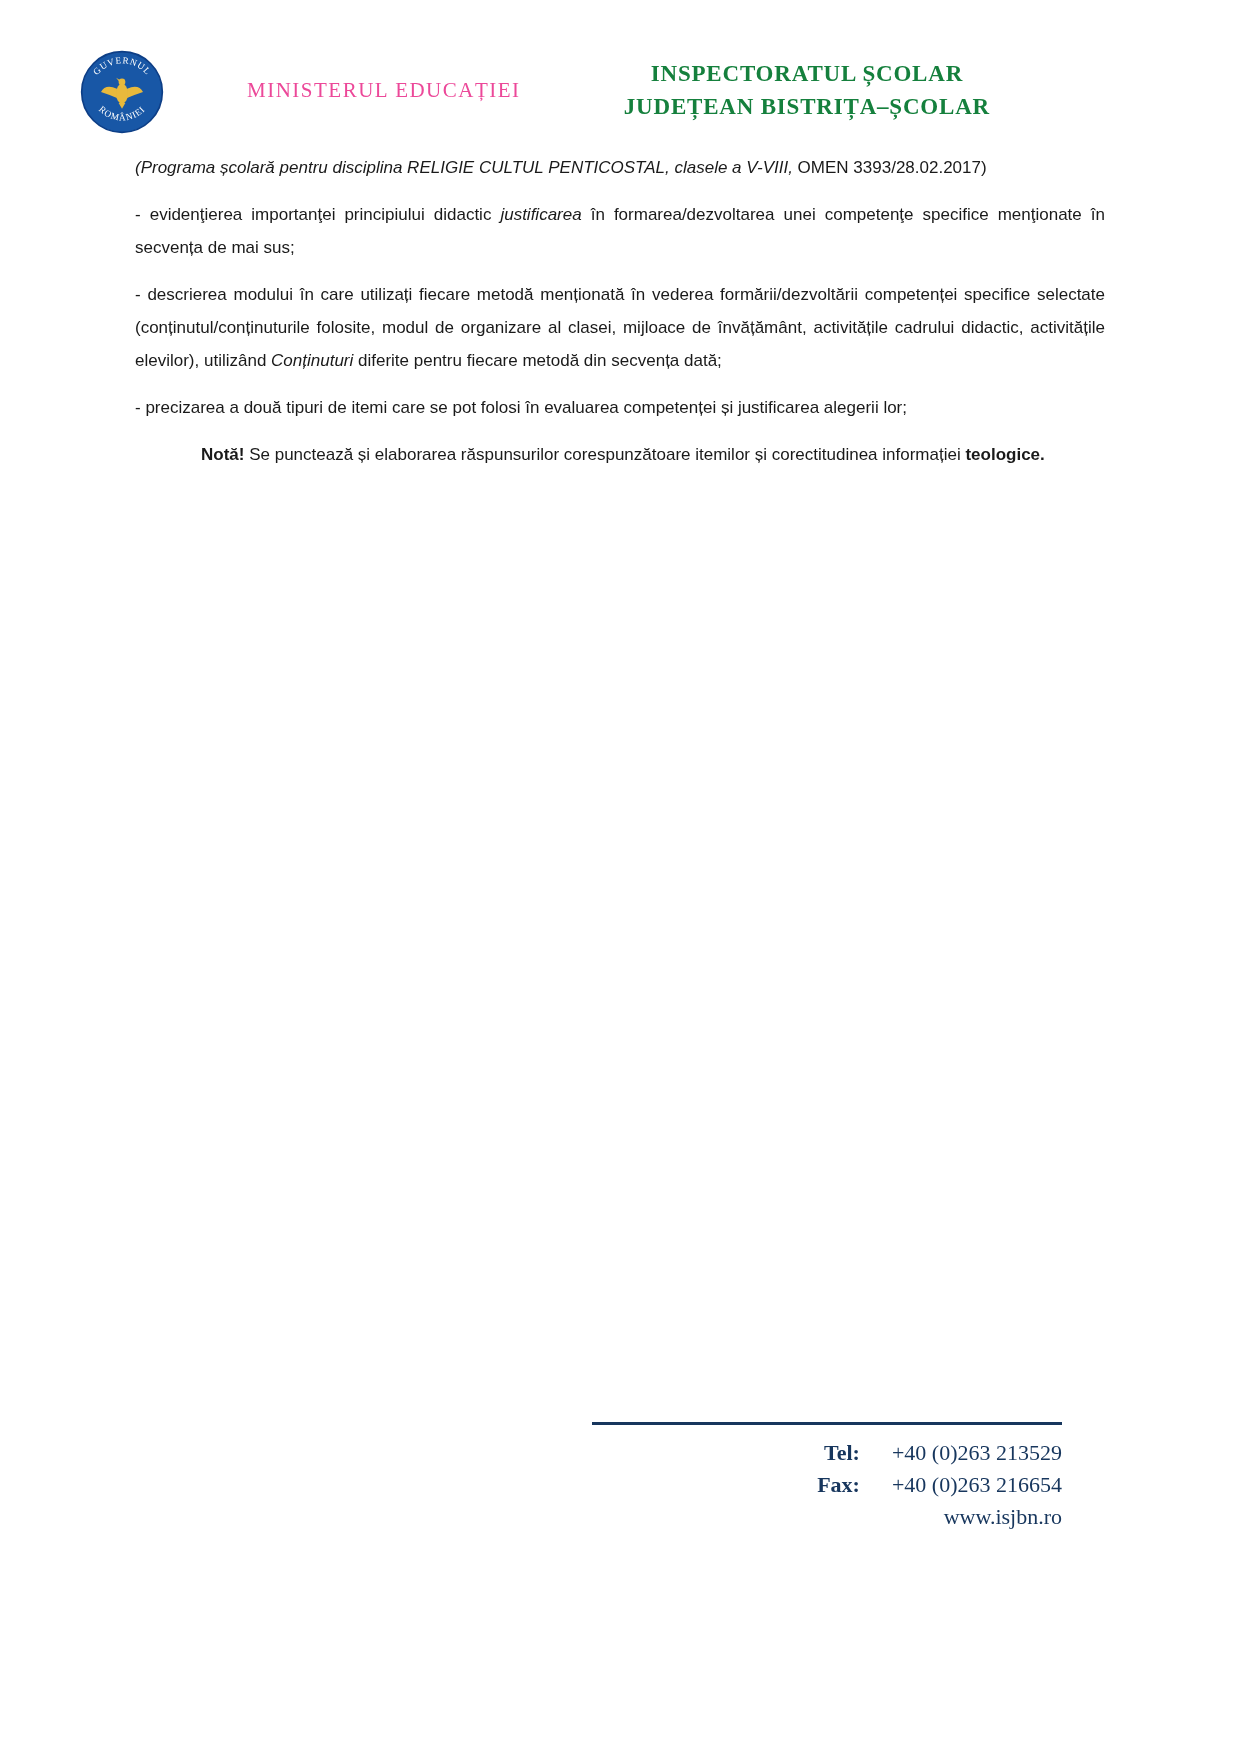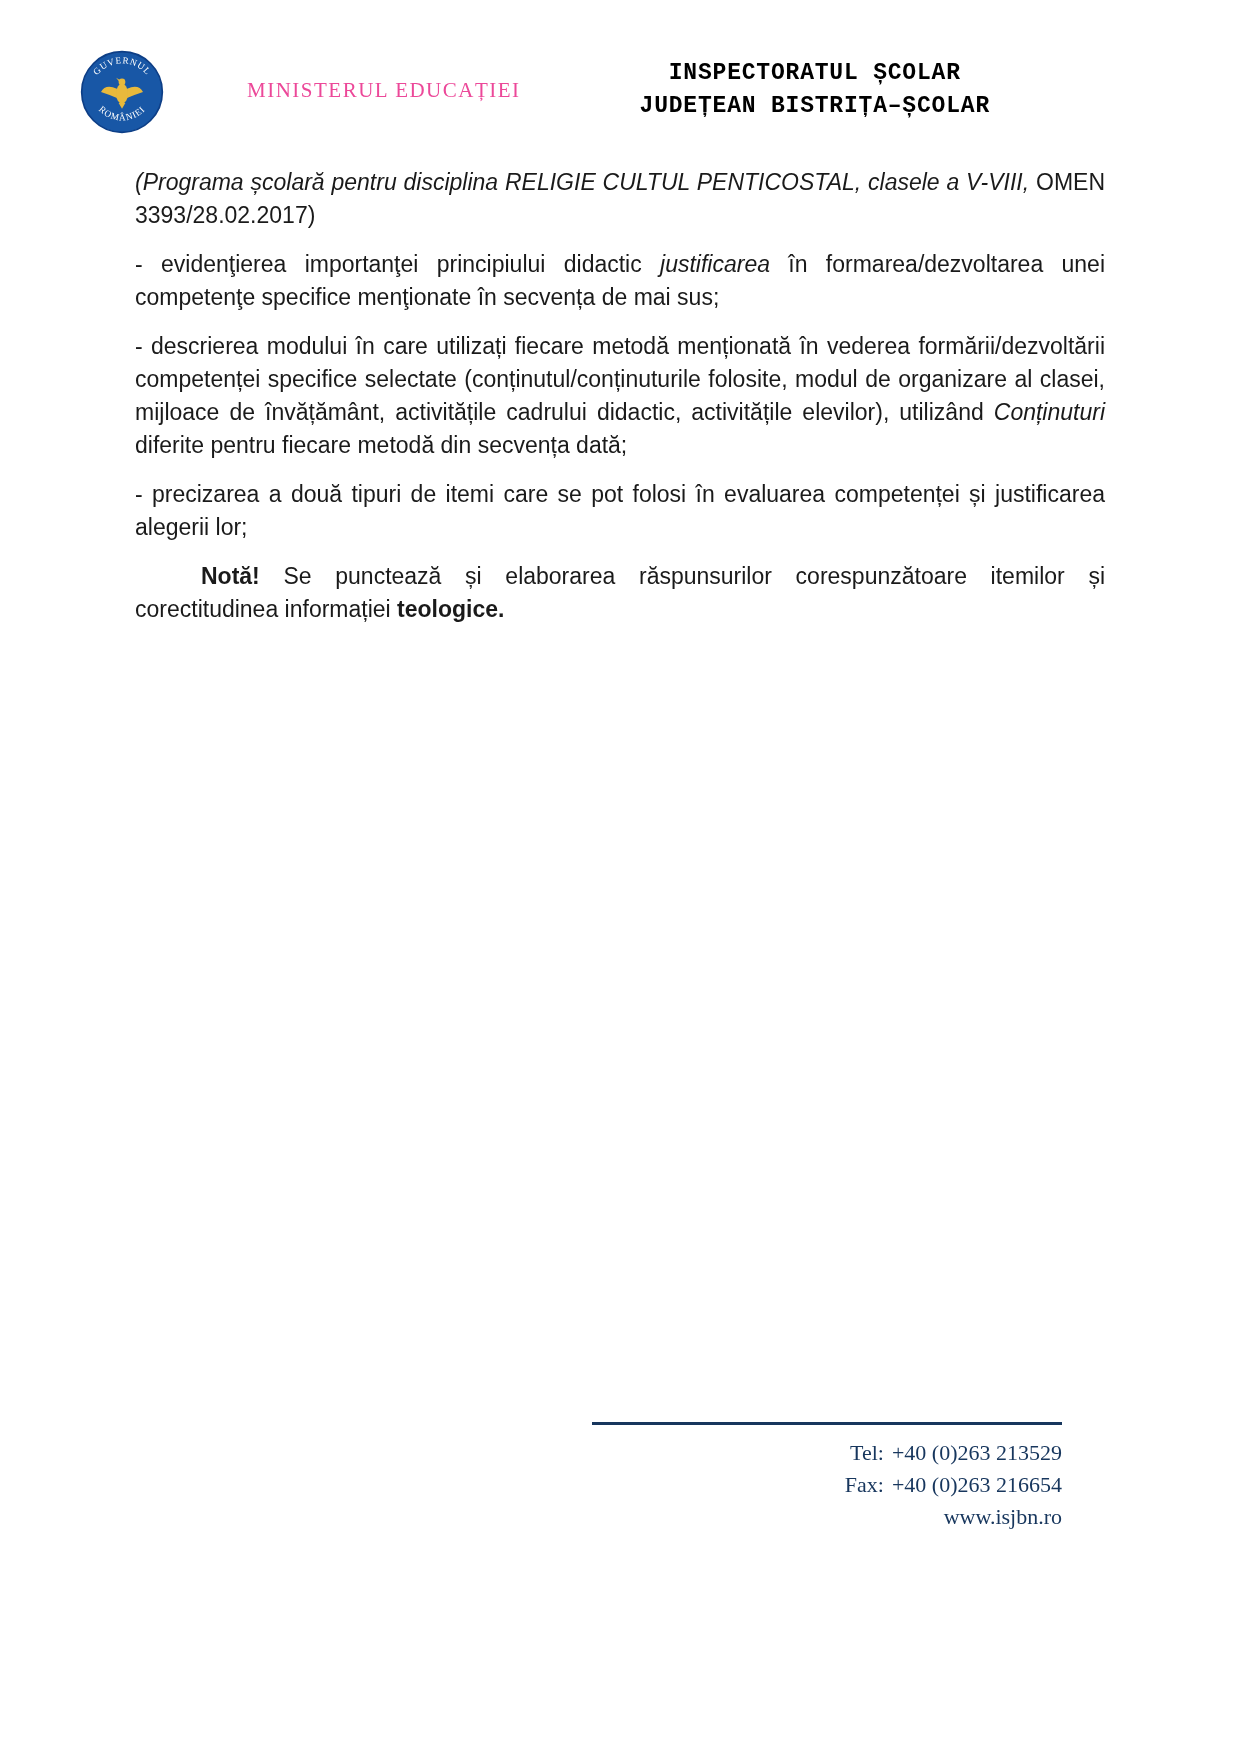--- a/index.html
+++ b/index.html
@@ -18,53 +18,53 @@
   }
   .ministry {
     position:absolute; left:247px; top:78px;
     font-family:"Liberation Serif", serif;
     font-size:21px; letter-spacing:1.5px;
     color:#ec4899;
   }
   .inspectorate {
     position:absolute; right:251px; top:57px;
     text-align:center;
-    font-family:Liberation Mono, monospace;
+    font-family:Liberation Serif, serif;
     font-weight:bold;
     font-size:23px; line-height:33px; letter-spacing:0.8px;
-    color:#000000;
+    color:#15803d;
   }
 
   
   .doc-body {
     position:absolute; left:135px; top:150px; width:970px;
     color:#1a1a1a;
   }
   .doc-body p {
-    margin:16px 0 14px 0;
-    font-size:23px; line-height:33px;
+    margin:1px 0 14px 0;
+    font-size:17px; line-height:33px;
     text-align:justify;
   }
   .indent { text-indent:66px; }
   .it { font-style:italic; }
   .bd { font-weight:bold; }
 
   
   .footer {
     position:absolute; top:1422px; right:179px; width:470px;
     text-align:right;
     font-family:"Liberation Serif", serif;
     color:#17365d;
     font-size:22px; line-height:32px;
   }
   .footer-rule {
     height:3px; background:#17365d;
     margin-bottom:12px;
   }
-  .flabel { margin-right:8px; }
+  .flabel { margin-right:32px;font-weight:bold; }
 </style>
 </head>
 <body>
 
 <div class="page">
 
   <div>
     <svg class="logo" viewBox="0 0 100 100" aria-hidden="true">
       <circle cx="50" cy="50" r="48" fill="#1857a6"></circle>
       <circle cx="50" cy="50" r="48" fill="none" stroke="#0d3e86" stroke-width="2"></circle>

